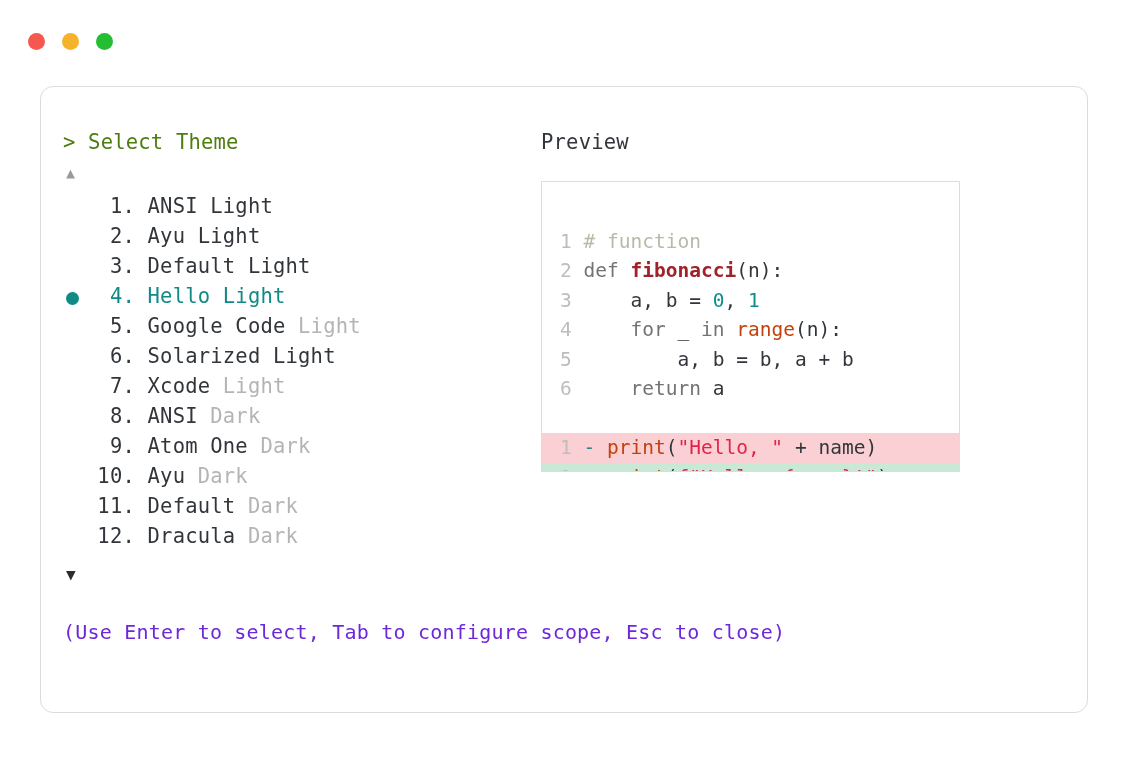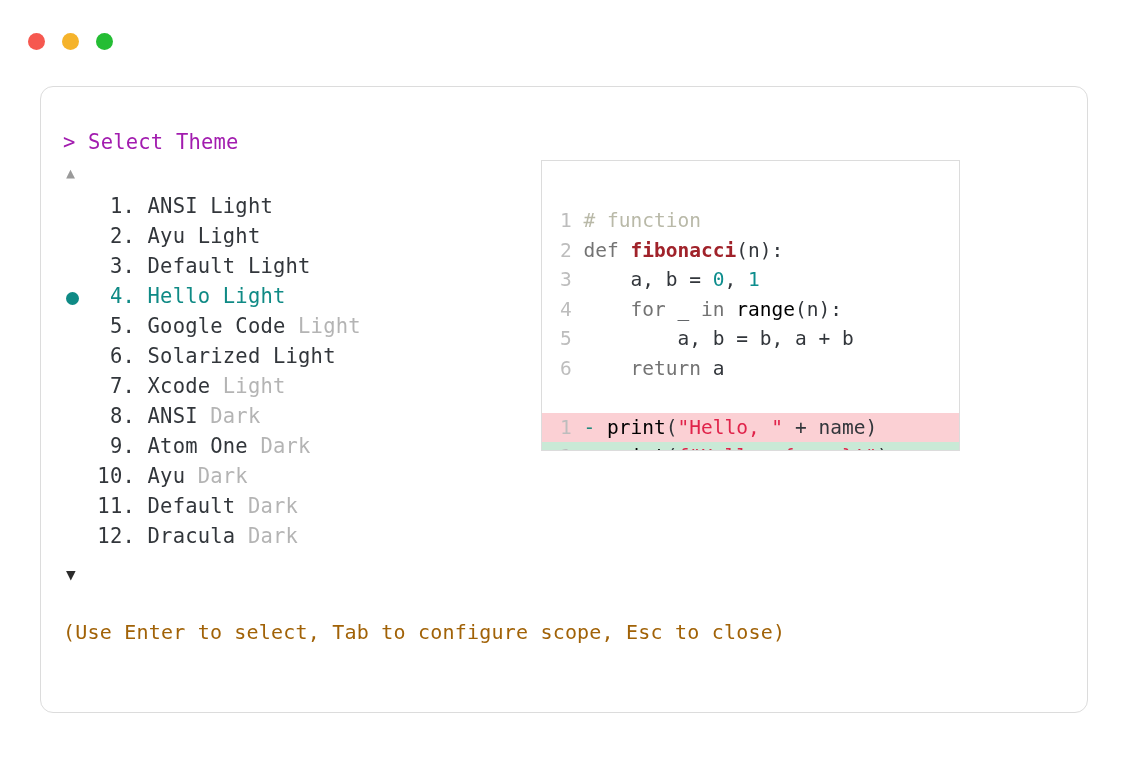--- a/index.html
+++ b/index.html
@@ -52,21 +52,21 @@
   
   .left-col {
     position: absolute;
     left: 22px;
     top: 45px;
     width: 470px;
   }
 
   .prompt-line {
     font-size: 20.5px;
-    color: #a21caf;
+    color: #4d7c0f;
     letter-spacing: 0.2px;
     white-space: pre;
     line-height: 1.0;
   }
 
   .scroll-arrow {
     font-size: 15px;
     line-height: 1;
     margin-top: 13px;
     margin-left: 3px;
@@ -116,21 +116,21 @@
   .theme-row.selected .idx-dot,
   .theme-row.selected .name,
   .theme-row.selected .suffix { color: #0f8a85; }
 
   
   .hint {
     position: absolute;
     left: 22px;
     top: 533px;
     font-size: 20px;
-    color: #a16207;
+    color: #6d28d9;
     letter-spacing: 0.2px;
     white-space: pre;
   }
 
   
   .right-col {
     position: absolute;
     left: 500px;
     top: 45px;
     width: 525px;
@@ -179,21 +179,21 @@
   .diff-add { background: #c9e9d6; }
   .diff-sign-del { color: #1f8a7d; }
   .diff-sign-add { color: #1f8a7d; }
 
   
   .tok-comment { color: #b9b9a8; }
   .tok-kw      { color: #737373; }
   .tok-fn      { color: #a0222a; font-weight: bold; }
   .tok-plain   { color: #32363b; }
   .tok-num     { color: #0d8d8d; }
-  .tok-builtin { color: #000000; }
+  .tok-builtin { color: #c2410c; }
   .tok-str     { color: #e0234a; }
 </style>
 </head>
 <body>
 
 <div class="titlebar">
   <span class="dot" style="background:#f6584f"></span>
   <span class="dot" style="background:#f5b32b"></span>
   <span class="dot" style="background:#24bd34"></span>
 </div>
@@ -220,19 +220,20 @@
           <div class="theme-row"><span class="marker"></span><span class="idx">11.</span><span> </span><span class="name">Default</span><span> </span><span class="suffix muted">Dark</span></div>
           <div class="theme-row"><span class="marker"></span><span class="idx">12.</span><span> </span><span class="name">Dracula</span><span> </span><span class="suffix muted">Dark</span></div>
         </div>
 
       <div class="scroll-arrow down">▼</div>
     </div>
 
     <div class="hint">(Use Enter to select, Tab to configure scope, Esc to close)</div>
 
     <div class="right-col">
+      <div class="preview-label">Preview</div>
       <div class="preview-box">
         <div class="code"><span class="code-line"><span class="ln">1</span><span class="tok-plain"> </span><span><span class="tok-comment"># function</span></span></span><span class="code-line"><span class="ln">2</span><span class="tok-plain"> </span><span><span class="tok-kw">def</span><span class="tok-plain"> </span><span class="tok-fn">fibonacci</span><span class="tok-plain">(</span><span class="tok-plain">n</span><span class="tok-plain">)</span><span class="tok-plain">:</span></span></span><span class="code-line"><span class="ln">3</span><span class="tok-plain"> </span><span><span class="tok-plain"> </span><span class="tok-plain"> </span><span class="tok-plain"> </span><span class="tok-plain"> </span><span class="tok-plain">a</span><span class="tok-plain">,</span><span class="tok-plain"> </span><span class="tok-plain">b</span><span class="tok-plain"> </span><span class="tok-plain">=</span><span class="tok-plain"> </span><span class="tok-num">0</span><span class="tok-plain">,</span><span class="tok-plain"> </span><span class="tok-num">1</span></span></span><span class="code-line"><span class="ln">4</span><span class="tok-plain"> </span><span><span class="tok-plain"> </span><span class="tok-plain"> </span><span class="tok-plain"> </span><span class="tok-plain"> </span><span class="tok-kw">for</span><span class="tok-plain"> </span><span class="tok-plain">_</span><span class="tok-plain"> </span><span class="tok-kw">in</span><span class="tok-plain"> </span><span class="tok-builtin">range</span><span class="tok-plain">(</span><span class="tok-plain">n</span><span class="tok-plain">)</span><span class="tok-plain">:</span></span></span><span class="code-line"><span class="ln">5</span><span class="tok-plain"> </span><span><span class="tok-plain"> </span><span class="tok-plain"> </span><span class="tok-plain"> </span><span class="tok-plain"> </span><span class="tok-plain"> </span><span class="tok-plain"> </span><span class="tok-plain"> </span><span class="tok-plain"> </span><span class="tok-plain">a</span><span class="tok-plain">,</span><span class="tok-plain"> </span><span class="tok-plain">b</span><span class="tok-plain"> </span><span class="tok-plain">=</span><span class="tok-plain"> </span><span class="tok-plain">b</span><span class="tok-plain">,</span><span class="tok-plain"> </span><span class="tok-plain">a</span><span class="tok-plain"> </span><span class="tok-plain">+</span><span class="tok-plain"> </span><span class="tok-plain">b</span></span></span><span class="code-line"><span class="ln">6</span><span class="tok-plain"> </span><span><span class="tok-plain"> </span><span class="tok-plain"> </span><span class="tok-plain"> </span><span class="tok-plain"> </span><span class="tok-kw">return</span><span class="tok-plain"> </span><span class="tok-plain">a</span></span></span><span class="blank-line"></span><span class="diff-line diff-del"><span class="ln">1</span><span class="tok-plain"> </span><span class="diff-sign-del">-</span><span class="tok-plain"> </span><span><span class="tok-builtin">print</span><span class="tok-plain">(</span><span class="tok-str">"Hello, "</span><span class="tok-plain"> </span><span class="tok-plain">+</span><span class="tok-plain"> </span><span class="tok-plain">n</span><span class="tok-plain">a</span><span class="tok-plain">m</span><span class="tok-plain">e</span><span class="tok-plain">)</span></span></span><span class="diff-line diff-add"><span class="ln">1</span><span class="tok-plain"> </span><span class="diff-sign-add">+</span><span class="tok-plain"> </span><span><span class="tok-builtin">print</span><span class="tok-plain">(</span><span class="tok-str">f"Hello, {name}!"</span><span class="tok-plain">)</span></span></span></div>
       </div>
     </div>
 
   </div>
 </div>
 
 </body></html>

